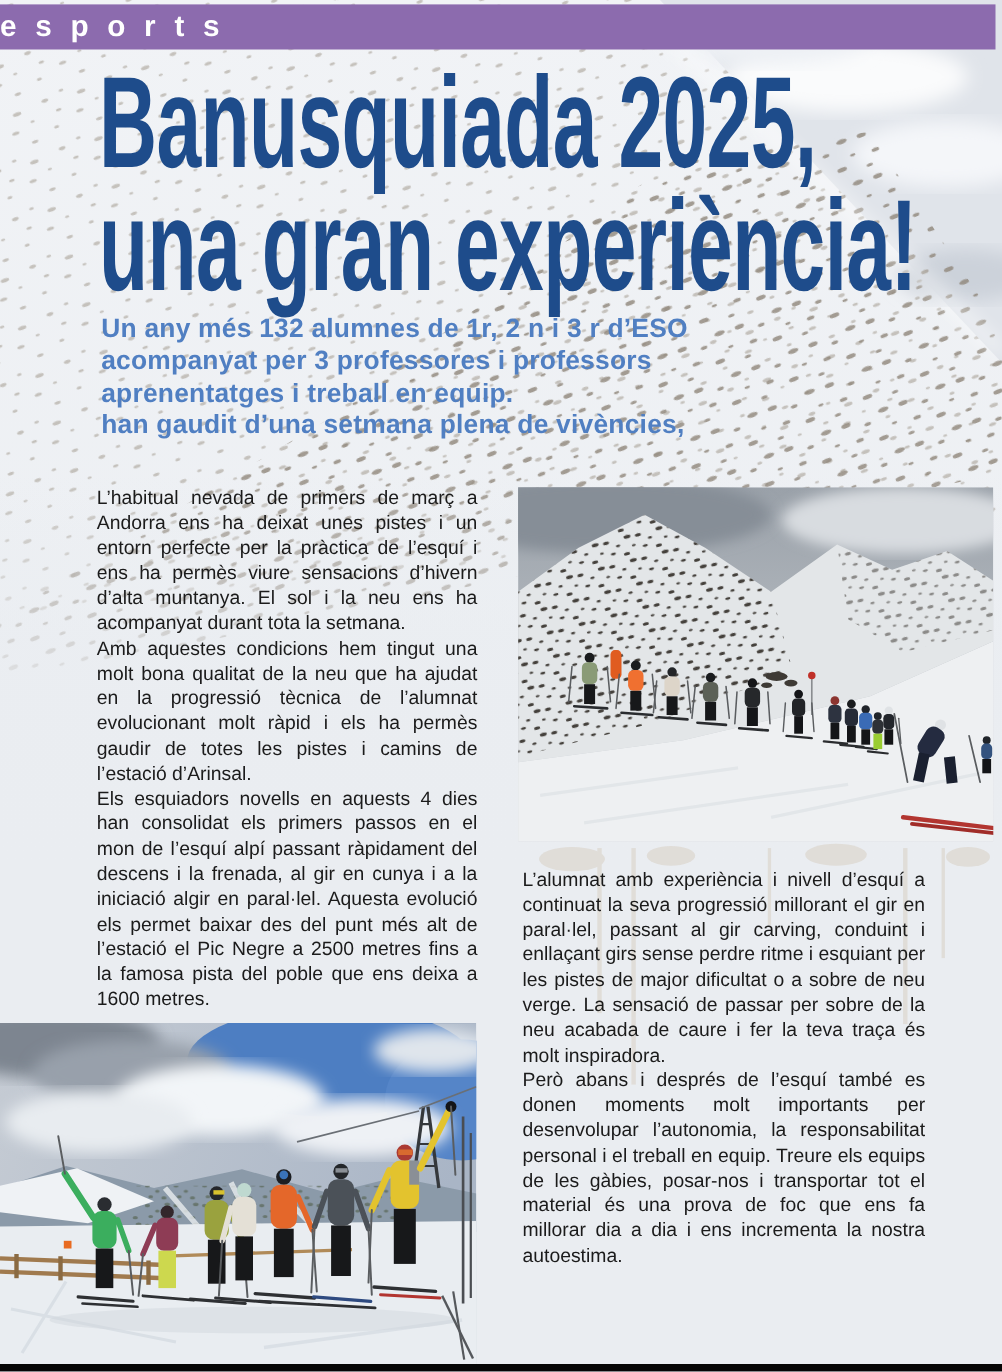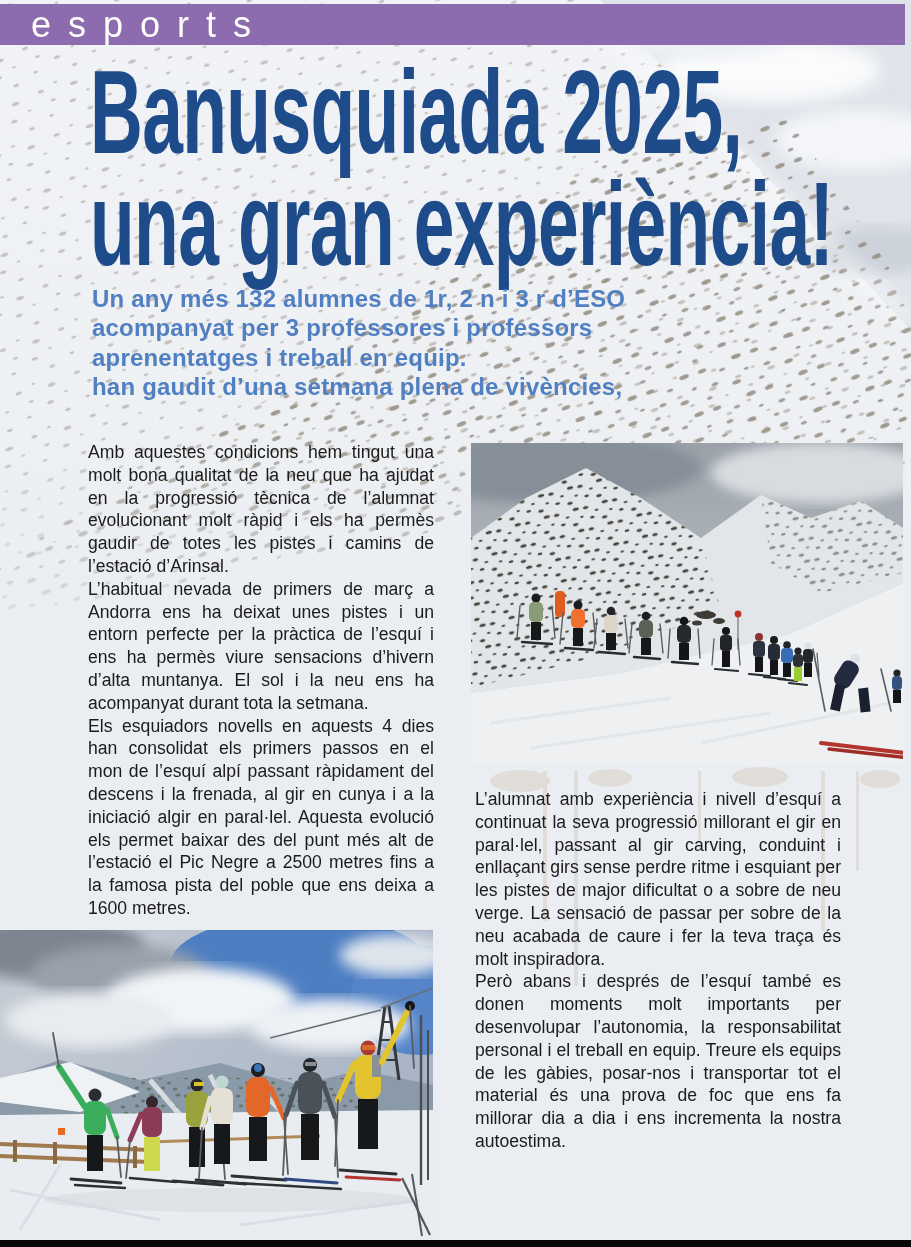--- a/index.html
+++ b/index.html
@@ -1,22 +1,22 @@
 <!DOCTYPE html>
 <html><head>
 <meta charset="utf-8">
 <style>
   html,body{margin:0;padding:0;background:#d7dade;}
   #page{position:relative;width:911px;height:1247px;background:#eaedf1;overflow:hidden;
         font-family:"Liberation Sans", sans-serif;}
   #bg-mountain{position:absolute;left:0;top:0;}
   .header-bar{position:absolute;left:0;top:4px;width:905px;height:41px;background:#8c6bae;
               display:flex;align-items:center;}
-  .header-bar .label{color:#ffffff;font-size:36px;font-weight:normal;letter-spacing:17px;
-                     margin-left:31px;line-height:1;}
+  .header-bar .label{color:#ffffff;font-size:27px;font-weight:bold;letter-spacing:17px;
+                     line-height:1;}
   .headline{position:absolute;left:90px;top:56px;width:1250px;margin:0;
             color:#1e4c8b;font-weight:bold;font-size:118px;line-height:112px;
             letter-spacing:-1px;transform:scaleX(0.62);transform-origin:0 0;white-space:nowrap;}
   .lede{position:absolute;left:92px;top:284px;color:#507fc2;font-weight:bold;
         font-size:24px;line-height:29.3px;letter-spacing:0.2px;}
   .lede div{white-space:nowrap;}
   .col{position:absolute;color:#1b1b1b;font-size:17.6px;line-height:22.8px;
        text-align:justify;}
   .col p{margin:0;}
   .col-left{left:88px;top:441px;width:346px;}
@@ -110,22 +110,22 @@
   </h1>
 
   <div class="lede">
     <div>Un any més 132 alumnes de 1r, 2 n i 3 r d’ESO</div>
     <div>acompanyat per 3 professores i professors</div>
     <div>aprenentatges i treball en equip.</div>
     <div>han gaudit d’una setmana plena de vivències,</div>
   </div>
 
   <div class="col col-left">
+    <p>L’habitual nevada de primers de març a Andorra ens ha deixat unes pistes i un entorn perfecte per la pràctica de l’esquí i ens ha permès viure sensacions d’hivern d’alta muntanya. El sol i la neu ens ha acompanyat durant tota la setmana.</p>
     <p>Amb aquestes condicions hem tingut una molt bona qualitat de la neu que ha ajudat en la progressió tècnica de l’alumnat evolucionant molt ràpid i els ha permès gaudir de totes les pistes i camins de l’estació d’Arinsal.</p>
-    <p>L’habitual nevada de primers de març a Andorra ens ha deixat unes pistes i un entorn perfecte per la pràctica de l’esquí i ens ha permès viure sensacions d’hivern d’alta muntanya. El sol i la neu ens ha acompanyat durant tota la setmana.</p>
     <p>Els esquiadors novells en aquests 4 dies han consolidat els primers passos en el mon de l’esquí alpí passant ràpidament del descens i la frenada, al gir en cunya i a la iniciació algir en paral·lel. Aquesta evolució els permet baixar des del punt més alt de l’estació el Pic Negre a 2500 metres fins a la famosa pista del poble que ens deixa a 1600 metres.</p>
   </div>
 
   <svg id="photo1" class="photo" width="432" height="322" viewBox="0 0 432 322" role="img" aria-label="Fila d'alumnes esquiadors aturats a la pista amb una muntanya rocosa nevada al fons">
     <defs>
       <pattern id="rocksPh1" width="30" height="22" patternUnits="userSpaceOnUse" patternTransform="rotate(-15)">
         <g fill="#45413c">
           <ellipse cx="4" cy="4" rx="2.8" ry="1.5"></ellipse>
             <ellipse cx="14" cy="9" rx="2" ry="1.1"></ellipse>
           <ellipse cx="24" cy="3" rx="3.2" ry="1.6"></ellipse>

